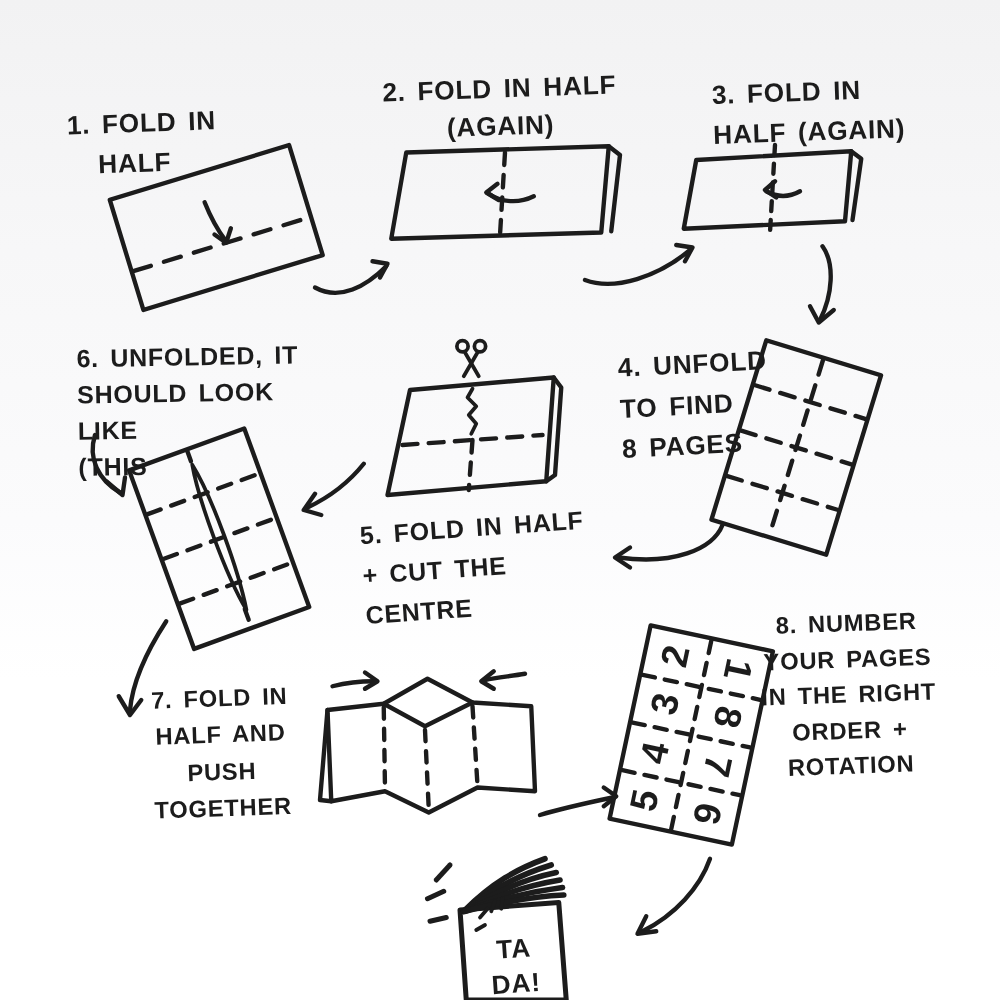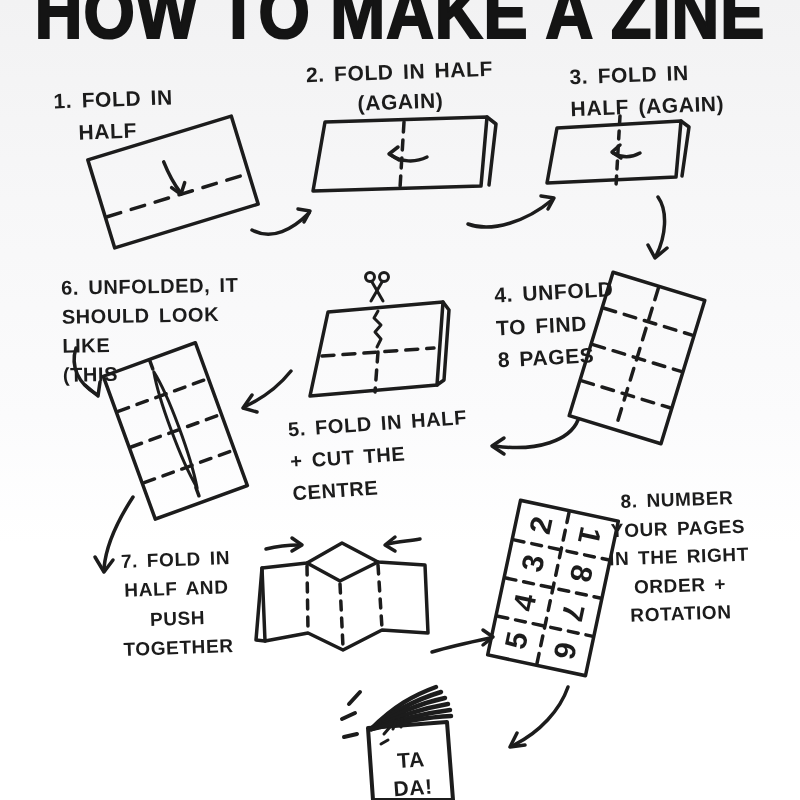--- a/index.html
+++ b/index.html
@@ -27,23 +27,20 @@
   .step6{left:62px;top:272px;width:210px;font-size:20px;transform:rotate(-1deg);line-height:1.45;}
   .step7{left:118px;top:545px;width:118px;font-size:19px;text-align:center;transform:rotate(-2deg);line-height:1.55;}
   .step8{left:605px;top:486px;width:148px;font-size:19px;text-align:center;transform:rotate(-2deg);line-height:1.5;}
   .finale{left:380px;top:746px;width:64px;font-size:21px;text-align:center;transform:rotate(-4deg);line-height:1.35;}
 </style>
 </head>
 <body>
 
 <div class="canvas">
 
-  <div class="title-clip">
-    <span class="title-text">HOW TO MAKE A ZINE</span>
-  </div>
 
   <div class="hand step1">1. FOLD IN
 HALF</div>
   <div class="hand step2">2. FOLD IN HALF
 (AGAIN)</div>
   <div class="hand step3">3. FOLD IN
 HALF (AGAIN)</div>
   <div class="hand step4">4. UNFOLD
 TO FIND
 8 PAGES</div>

